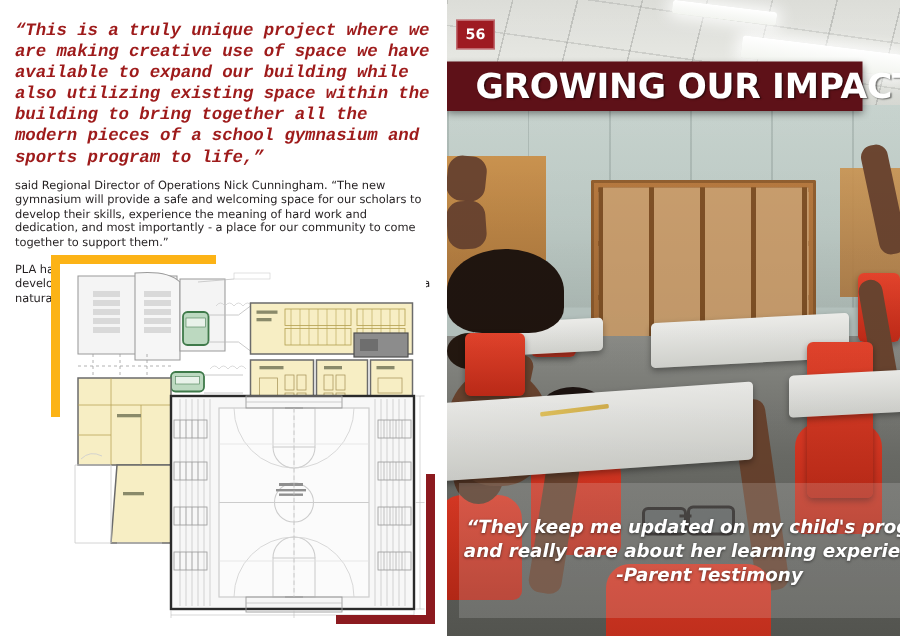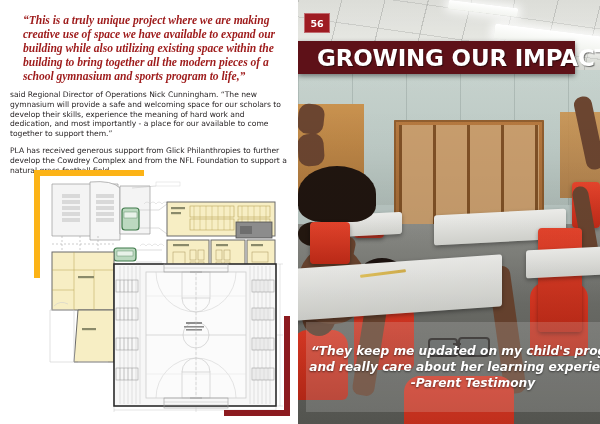--- a/index.html
+++ b/index.html
@@ -20,22 +20,22 @@
     box-sizing:border-box;
     padding:14px 10px 0 10px;
   }
   .pull-quote{
     color:#9e1b1b;
     font-style:italic;
     font-weight:bold;
     font-size:11.6px;
     line-height:14.1px;
     letter-spacing:-0.05px;
-    margin:0 0 6px 13px;
-    font-family:Liberation Serif, serif;
+    margin:0 0 6px 0;
+    font-family:Liberation Mono, monospace;
   }
   .body-para{
     color:#231f20;
     font-size:7.6px;
     line-height:9.6px;
     margin:0 0 8px 0;
     font-family:"DejaVu Sans", sans-serif;
     letter-spacing:-0.02px;
   }
   .body-para.last{margin-bottom:0;}
@@ -279,21 +279,21 @@
 </style>
 </head>
 <body>
 
 <div class="page">
 
   <div class="left-panel">
 
     <p class="pull-quote">“This is a truly unique project where we are making creative use of space we have available to expand our building while also utilizing existing space within the building to bring together all the modern pieces of a school gymnasium and sports program to life,”</p>
 
-    <p class="body-para">said Regional Director of Operations Nick Cunningham. “The new gymnasium will provide a safe and welcoming space for our scholars to develop their skills, experience the meaning of hard work and dedication, and most importantly - a place for our available to come together to support them.”</p>
+    <p class="body-para">said Regional Director of Operations Nick Cunningham. “The new gymnasium will provide a safe and welcoming space for our scholars to develop their skills, experience the meaning of hard work and dedication, and most importantly - a place for our community to come together to support them.”</p>
 
     <p class="body-para last">PLA has received generous support from Glick Philanthropies to further develop the Cowdrey Complex and from the NFL Foundation to support a natural grass football field.</p>
 
     <div class="plan-wrap">
 
       <div class="bracket-amber"></div>
       <div class="bracket-maroon"></div>
 
       <div class="plan-canvas">
         <svg viewBox="0 0 244 236" xmlns="http://www.w3.org/2000/svg">

